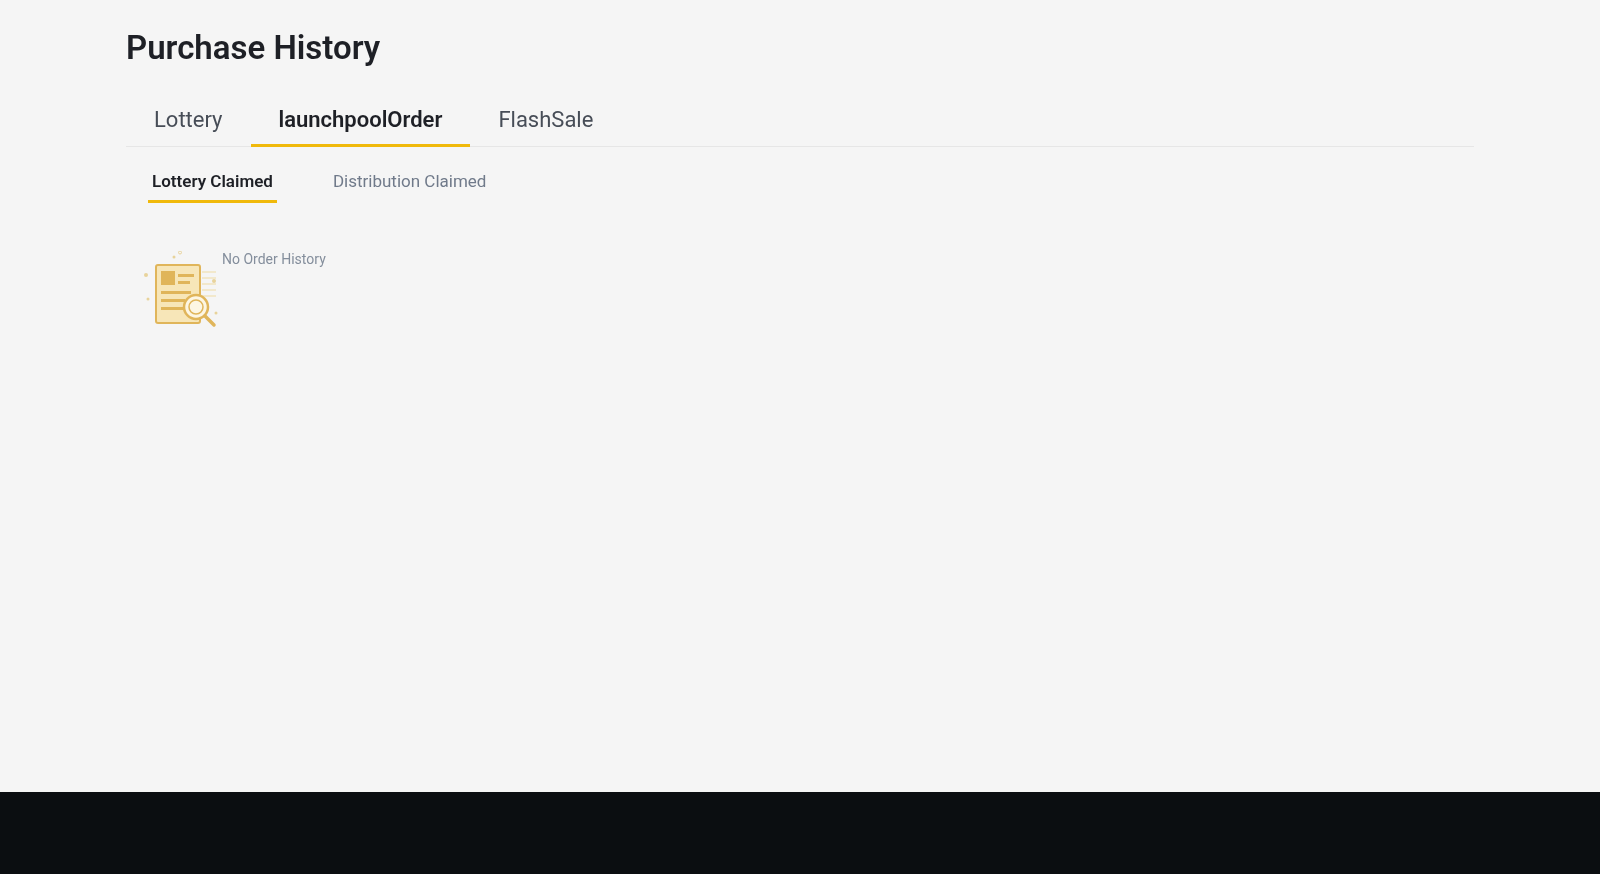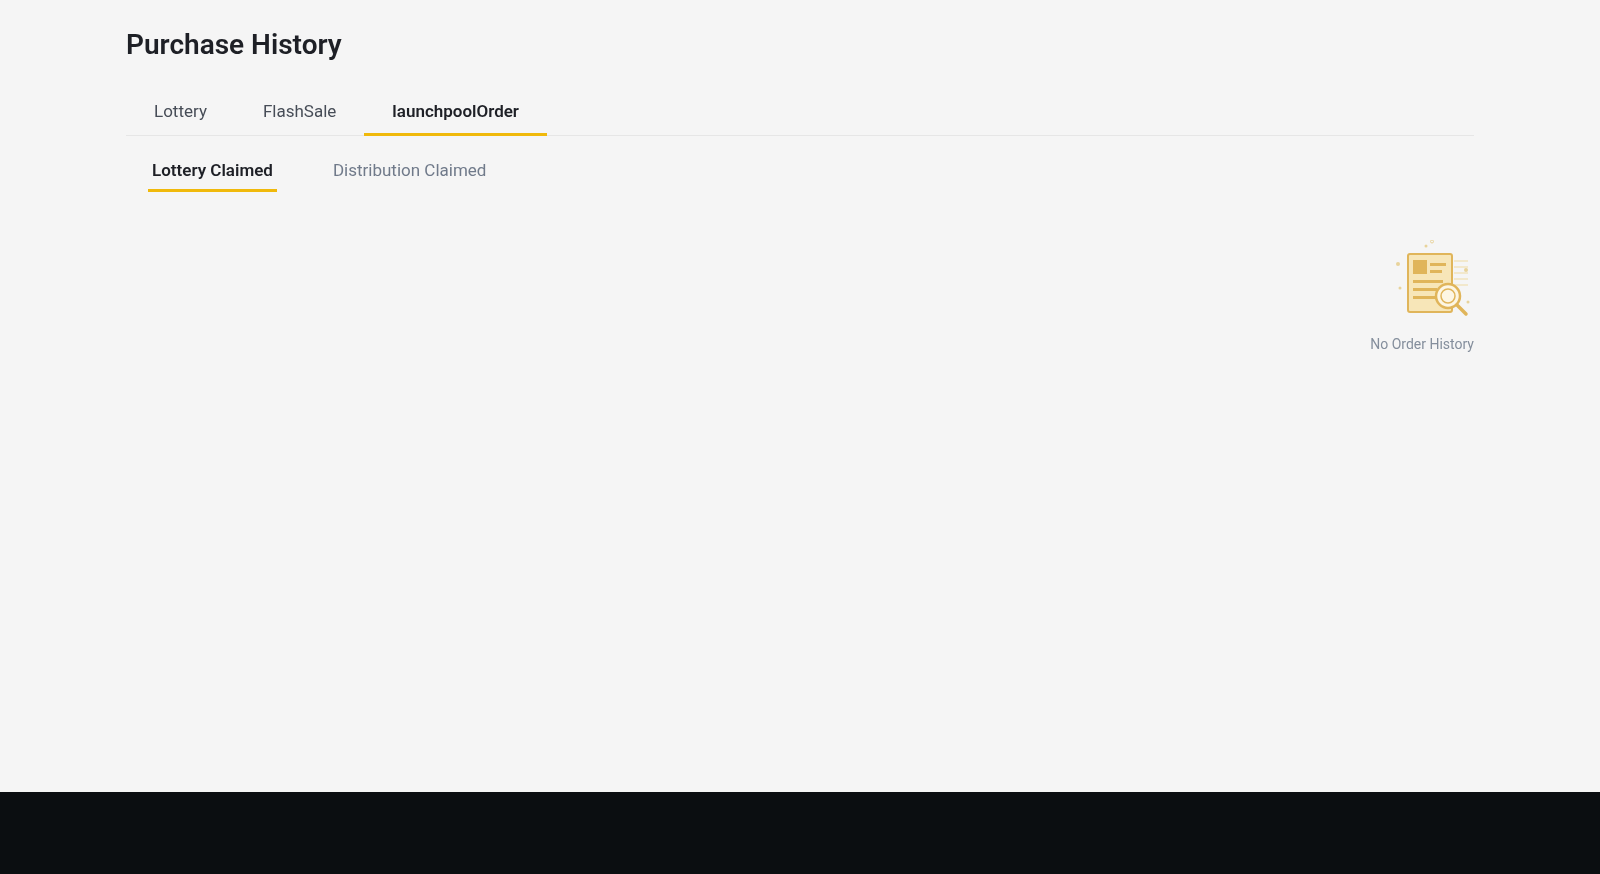--- a/index.html
+++ b/index.html
@@ -11,33 +11,33 @@
       font-family: -apple-system, BlinkMacSystemFont, "Segoe UI", Roboto, Arial, sans-serif;
       background: #f5f5f5;
       width: 1600px;
       height: 874px;
       position: relative;
     }
     .page-container {
       padding: 28px 126px 0 126px;
     }
     .page-title {
-      font-size: 28px;
+      font-size: 33px;
       font-weight: 600;
       color: #1e2026;
       margin-bottom: 28px;
     }
     .primary-tabs {
       display: flex;
       border-bottom: 1px solid #e6e6e6;
       gap: 0;
     }
     .primary-tab {
       padding: 12px 28px 14px 28px;
-      font-size: 17px;
+      font-size: 22px;
       color: #474d57;
       cursor: pointer;
       position: relative;
       font-weight: 400;
     }
     .primary-tab.active {
       color: #1e2026;
       font-weight: 600;
     }
     .primary-tab.active::after {
@@ -71,22 +71,22 @@
       content: "";
       position: absolute;
       left: -4px;
       right: -4px;
       bottom: 0;
       height: 3px;
       background: #f0b90b;
     }
     .empty-state {
       display: flex;
-      flex-direction: column;
-      align-items: flex-end;
+      flex-direction: row;
+      align-items: flex-start;
       margin-top: 48px;
     }
     .empty-icon {
       width: 96px;
       height: 82px;
       position: relative;
       margin-bottom: 14px;
     }
     .empty-text {
       font-size: 14px;
@@ -102,22 +102,22 @@
     }
   </style>
 </head>
 <body>
 
 <div class="page-container">
   <h1 class="page-title">Purchase History</h1>
 
   <div class="primary-tabs">
     <div class="primary-tab">Lottery</div>
+    <div class="primary-tab active">launchpoolOrder</div>
     <div class="primary-tab">FlashSale</div>
-    <div class="primary-tab active">launchpoolOrder</div>
   </div>
 
   <div class="secondary-tabs">
     <div class="secondary-tab active">Lottery Claimed</div>
     <div class="secondary-tab">Distribution Claimed</div>
   </div>
 
   <div class="empty-state">
     <div class="empty-icon">
       <svg width="96" height="82" viewBox="0 0 96 82" xmlns="http://www.w3.org/2000/svg">

